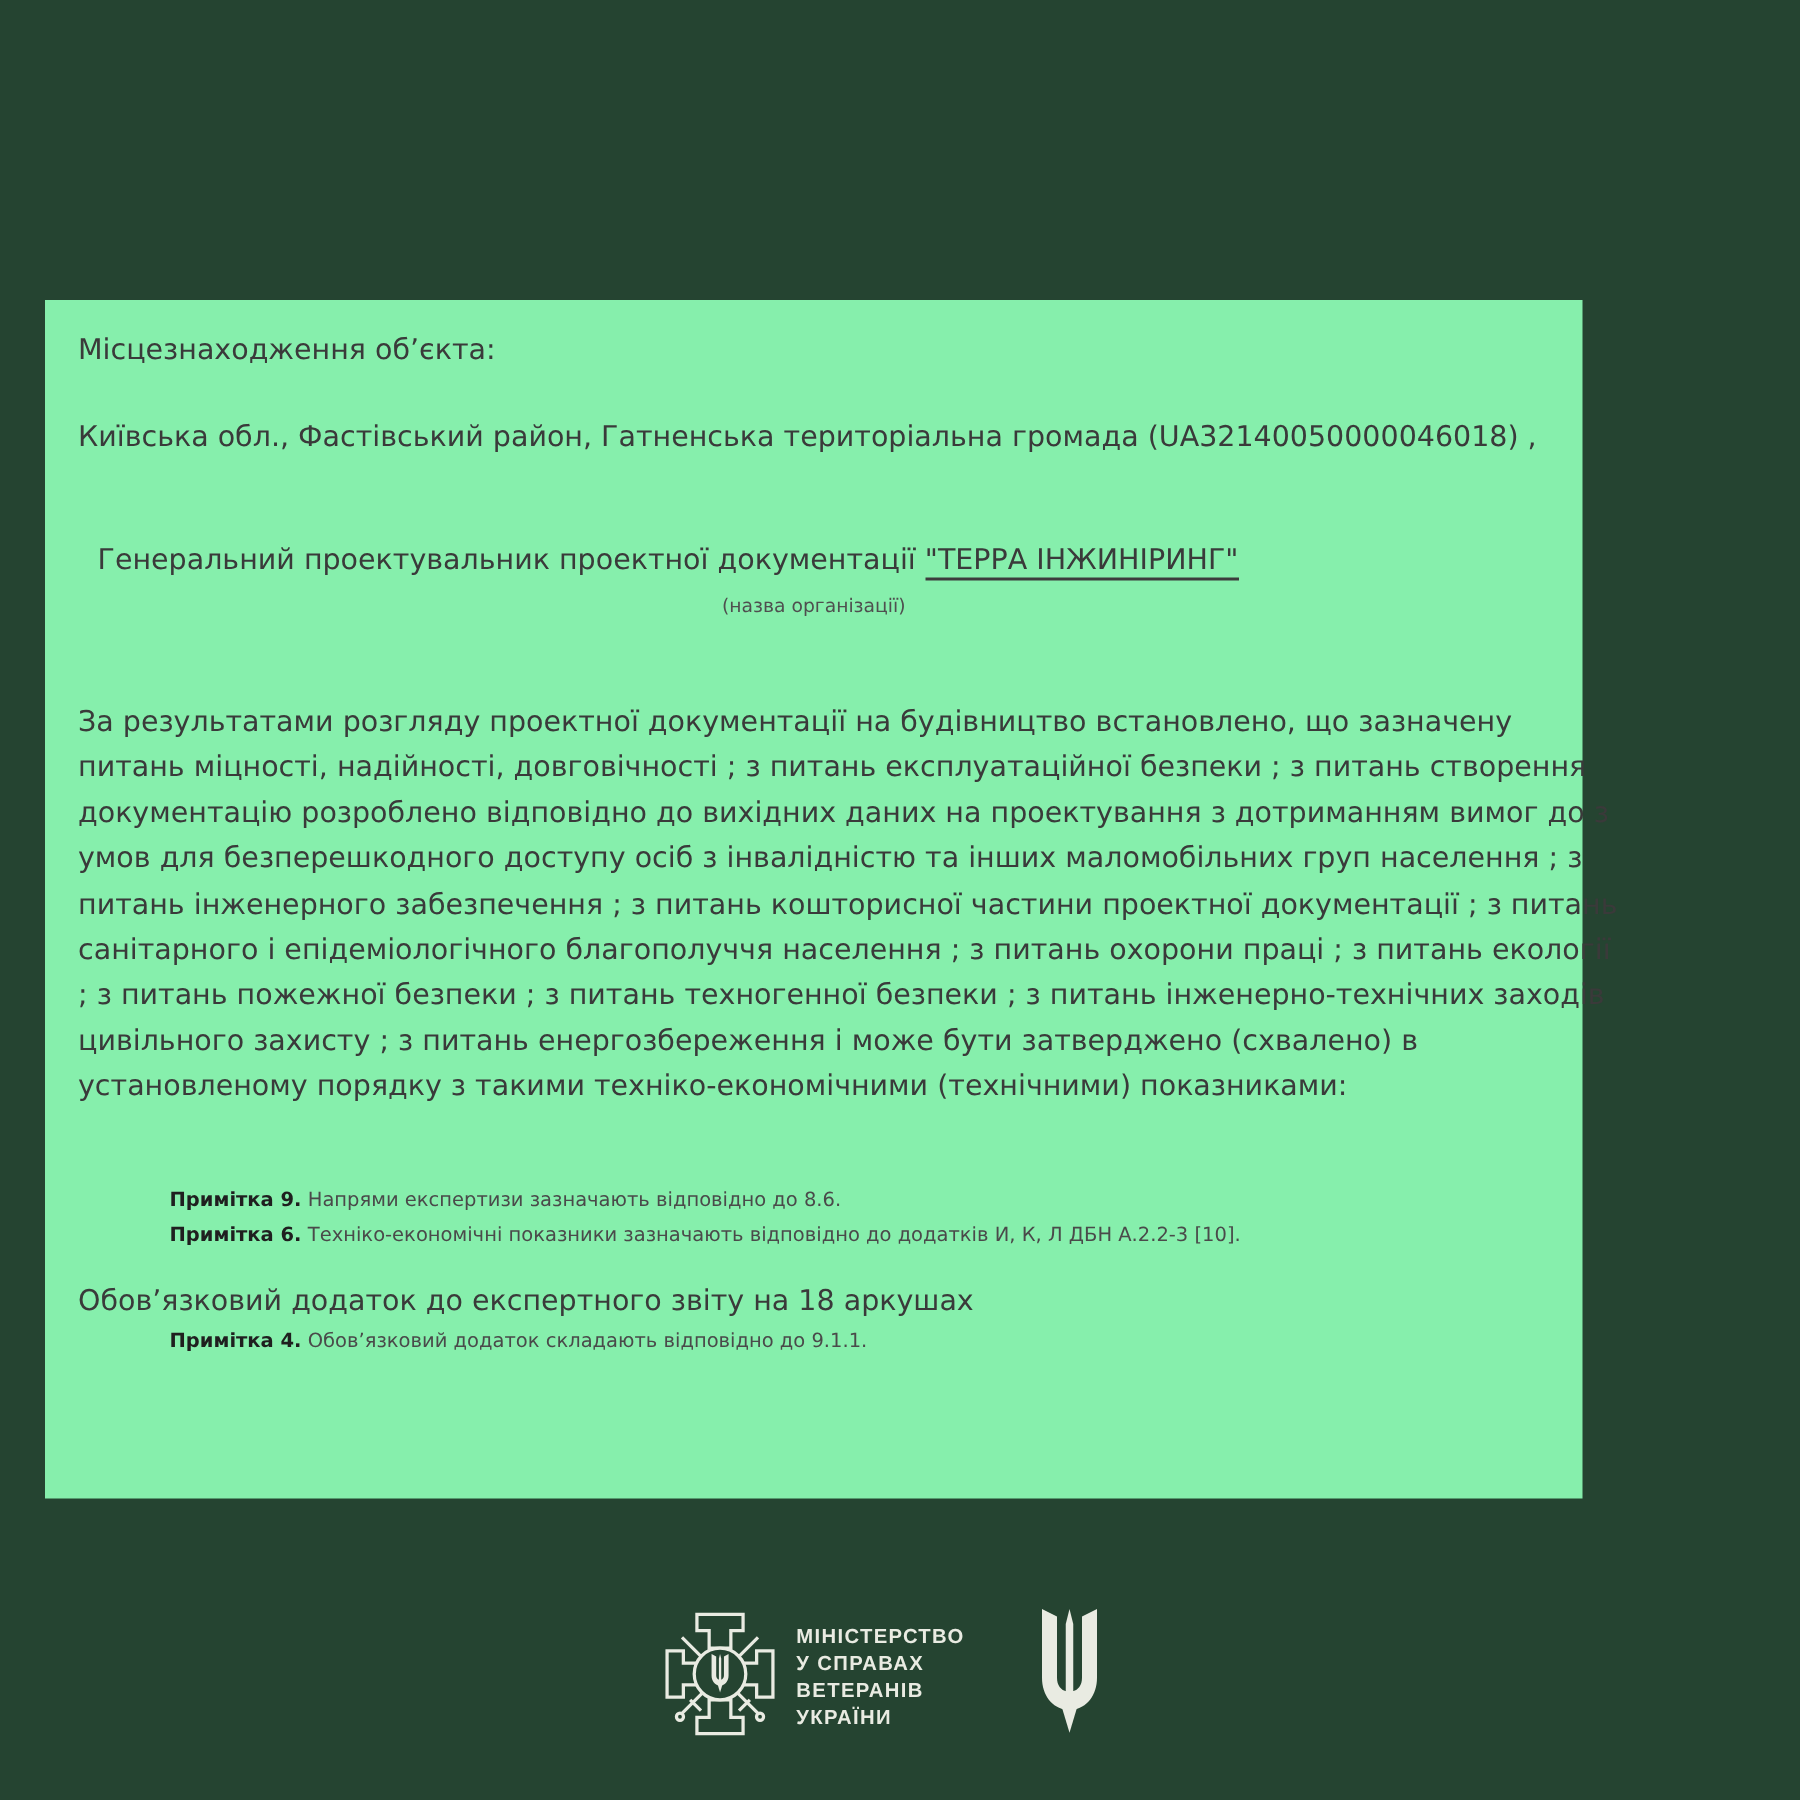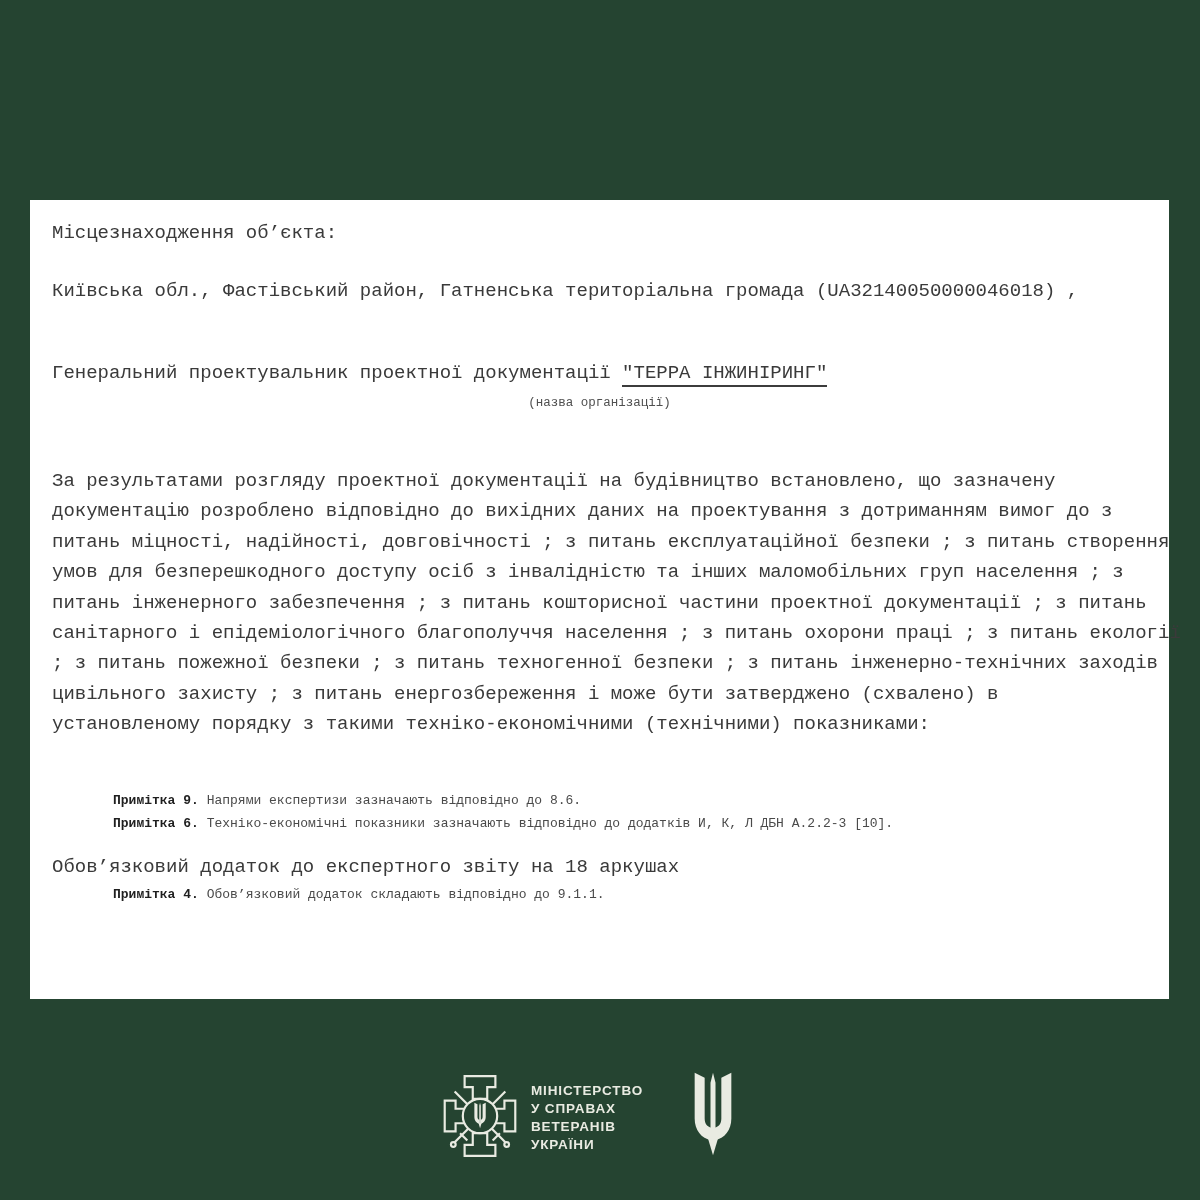--- a/index.html
+++ b/index.html
@@ -1,25 +1,25 @@
 <!DOCTYPE html>
 <html><head>
 <meta charset="utf-8">
 <style>
   * { margin:0; padding:0; box-sizing:border-box; }
   html,body { width:1200px; height:1200px; overflow:hidden; }
   body { background:#254431; font-family:"DejaVu Sans", sans-serif; position:relative; }
 
   .panel {
-    position:absolute; left:30px; top:200px; width:1139px; height:799px;
-    background:#ffffff; color:#3a3a3a;font-family:Liberation Mono, monospace;
+    position:absolute; left:30px; top:200px; width:1025px; height:799px;
+    background:#86efac; color:#3a3a3a;
   }
   .loc-label { position:absolute; left:22px; top:22px; font-size:19px; white-space:nowrap; }
   .loc-lines { position:absolute; left:22px; top:76px; font-size:19px; line-height:31px; white-space:nowrap; }
-  .designer  { position:absolute; left:22px; top:162px; font-size:19px; white-space:nowrap; }
+  .designer  { position:absolute; left:35px; top:162px; font-size:19px; white-space:nowrap; }
   .designer-name { border-bottom:2px solid #3c3c3c; padding-bottom:1px; }
   .designer-caption { position:absolute; left:0; top:196px; width:100%; text-align:center;
     font-size:12.5px; color:#4f4f4f; }
   .conclusion { position:absolute; left:22px; top:266px; font-size:19px; line-height:30.4px; white-space:nowrap; }
   .notes { position:absolute; left:83px; top:589px; font-size:13px; line-height:23px; color:#4a4a4a; white-space:nowrap; }
   .notes b, .note4 b { color:#1f1f1f; }
   .annex { position:absolute; left:22px; top:656px; font-size:19px; white-space:nowrap; }
   .note4 { position:absolute; left:83px; top:687px; font-size:13px; color:#4a4a4a; white-space:nowrap; }
 
   .footer {
@@ -49,22 +49,22 @@
   <div class="loc-lines">
     <div>Київська обл., Фастівський район, Гатненська територіальна громада (UA32140050000046018) ,</div>
   </div>
 
   <div class="designer"><span>Генеральний проектувальник проектної документації </span><span class="designer-name">"ТЕРРА ІНЖИНІРИНГ"</span></div>
 
   <div class="designer-caption">(назва організації)</div>
 
   <div class="conclusion">
     <div>За результатами розгляду проектної документації на будівництво встановлено, що зазначену</div>
+    <div>питань міцності, надійності, довговічності ; з питань експлуатаційної безпеки ; з питань створення</div>
     <div>документацію розроблено відповідно до вихідних даних на проектування з дотриманням вимог до з</div>
-    <div>питань міцності, надійності, довговічності ; з питань експлуатаційної безпеки ; з питань створення</div>
     <div>умов для безперешкодного доступу осіб з інвалідністю та інших маломобільних груп населення ; з</div>
     <div>питань інженерного забезпечення ; з питань кошторисної частини проектної документації ; з питань</div>
     <div>санітарного і епідеміологічного благополуччя населення ; з питань охорони праці ; з питань екології</div>
     <div>; з питань пожежної безпеки ; з питань техногенної безпеки ; з питань інженерно-технічних заходів</div>
     <div>цивільного захисту ; з питань енергозбереження і може бути затверджено (схвалено) в</div>
     <div>установленому порядку з такими техніко-економічними (технічними) показниками:</div>
   </div>
 
   <div class="notes">
     <div><b>Примітка 9.</b><span> Напрями експертизи зазначають відповідно до 8.6.</span></div>

